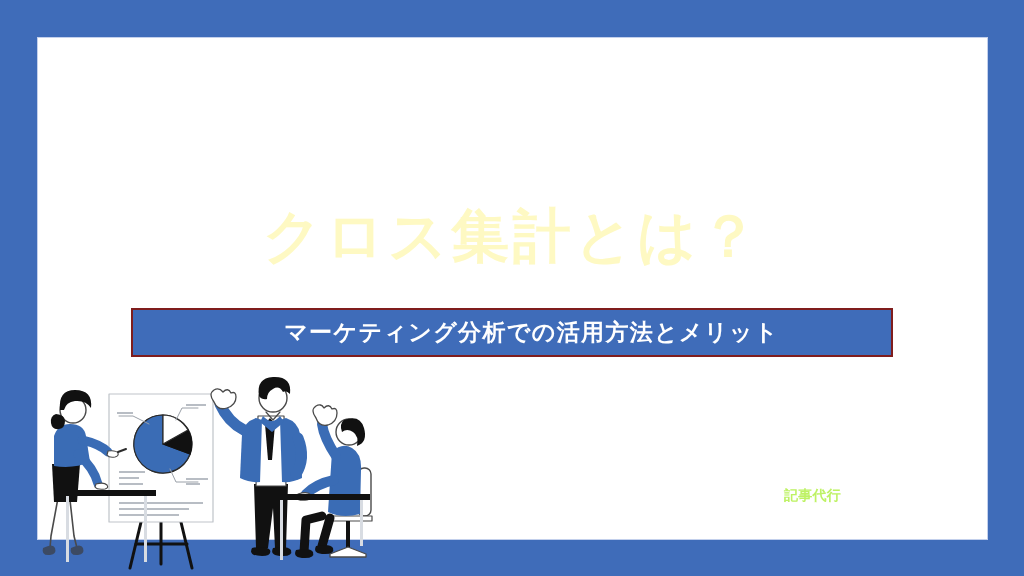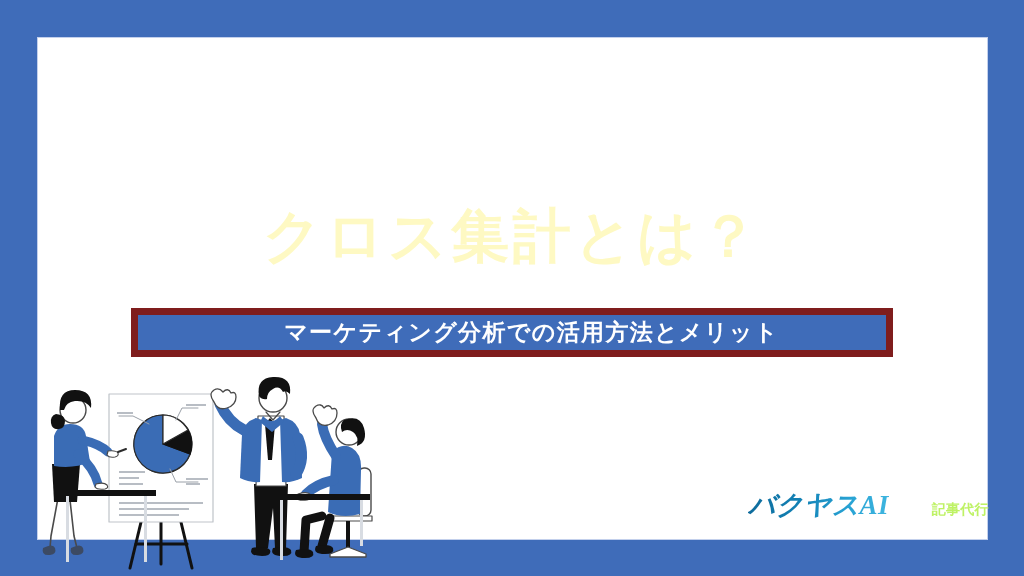--- a/index.html
+++ b/index.html
@@ -41,21 +41,21 @@
     white-space: nowrap;
   }
   
   #subtitle-band {
     position: absolute;
     left: 131px;
     top: 308px;
     width: 762px;
     height: 49px;
     background: #3F6CB9;
-    border: 7px solid #7f1d1d;
+    border: 2px solid #7f1d1d;
     box-sizing: border-box;
     display: flex;
     align-items: center;
     justify-content: center;
     padding-left: 39px;
   }
   #subtitle-text {
     color: #ffffff;
     font-size: 23px;
     font-weight: 700;
@@ -253,17 +253,16 @@
       <g>
         <rect x="242" y="126" width="98" height="6" fill="#111111"></rect>
         <rect x="250" y="132" width="3" height="60" fill="#D8DCE2"></rect>
         <rect x="330" y="132" width="3" height="46" fill="#D8DCE2"></rect>
       </g>
 
     </g>
   </svg>
 
   <div id="brand">
-    <span id="brand-name">バクヤスAI</span>
     <span id="brand-sub">記事代行</span>
   </div>
 
 </div>
 
 </body></html>

